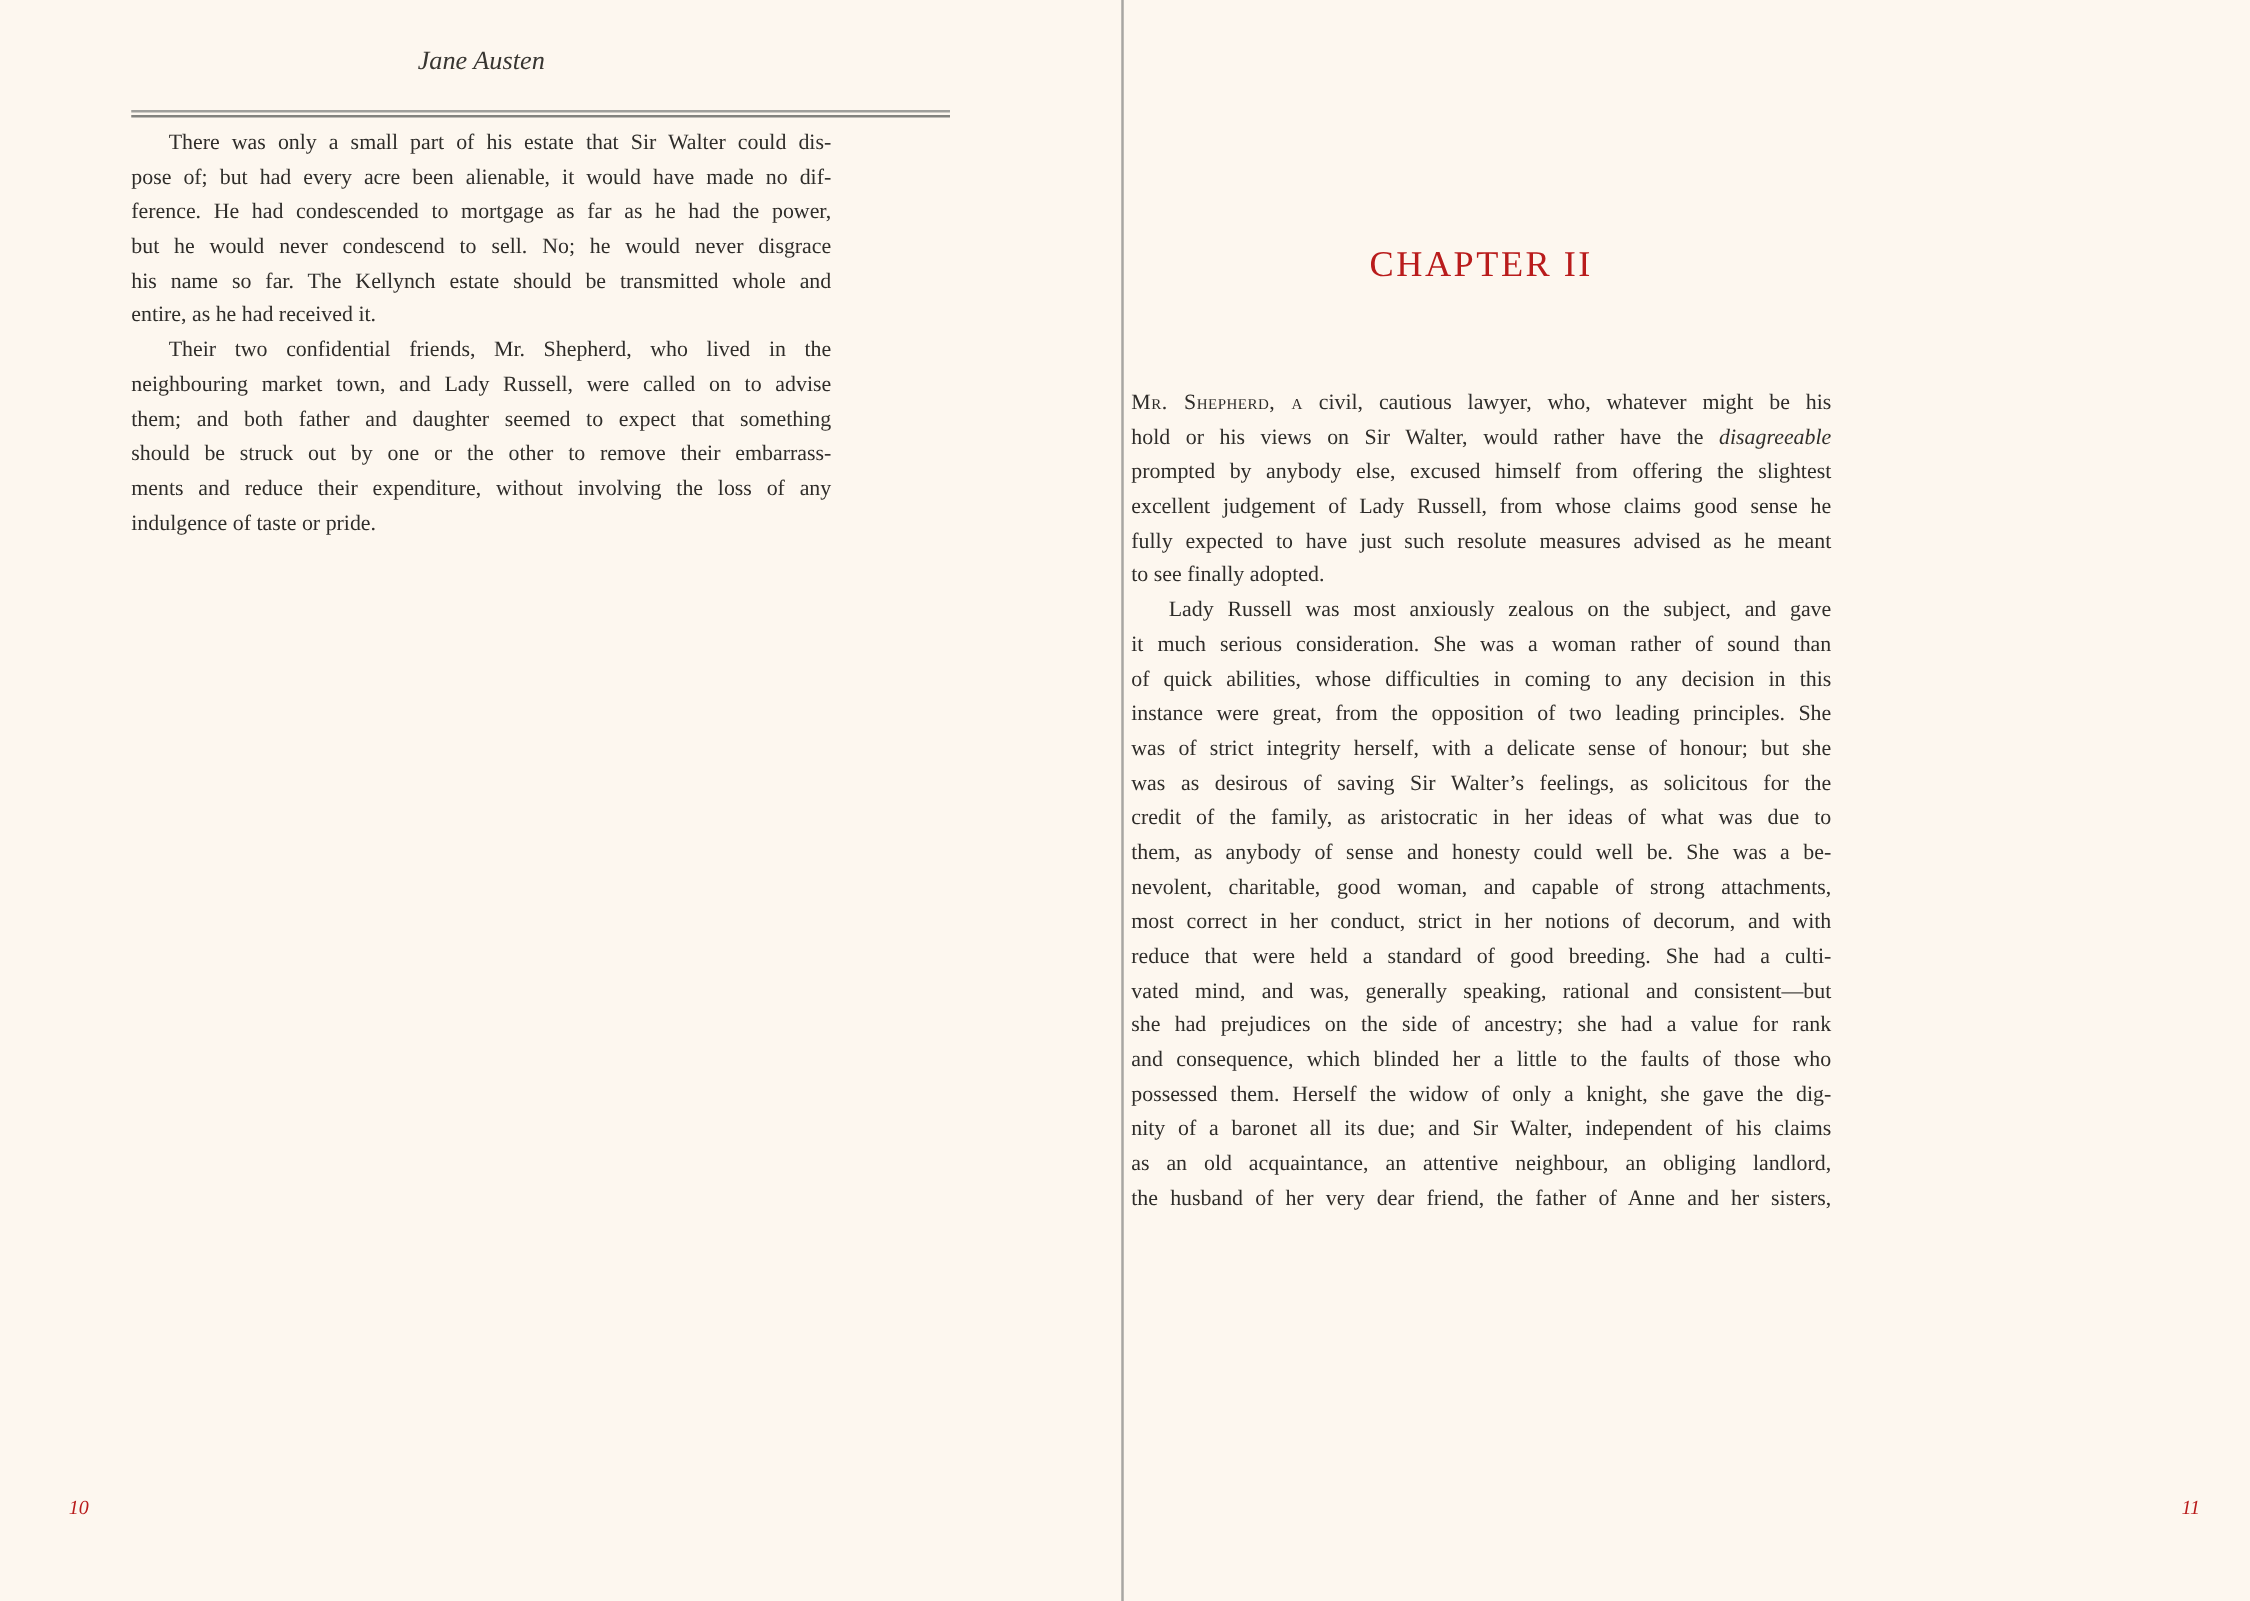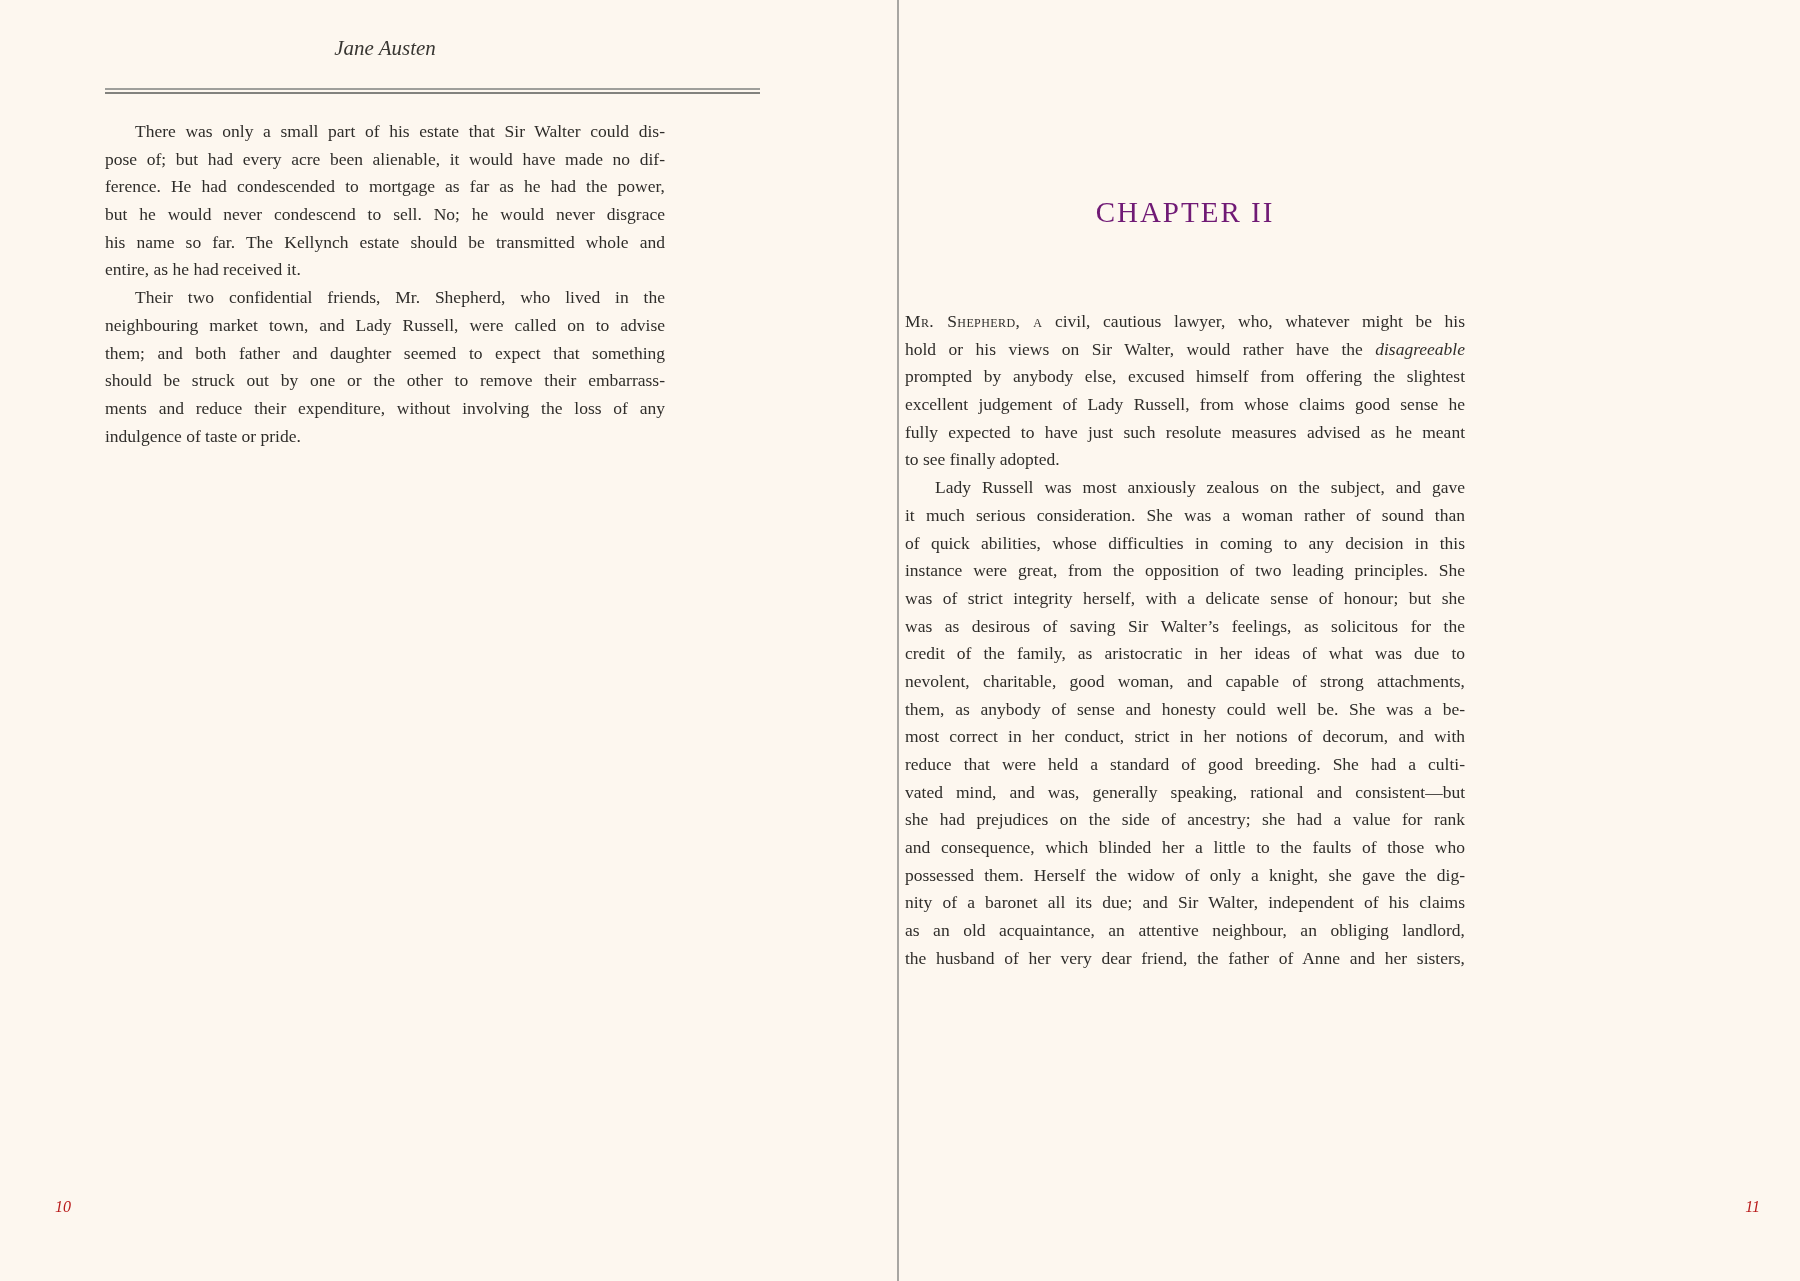--- a/index.html
+++ b/index.html
@@ -31,39 +31,39 @@
     width: 655px; height: 6px;
     border-top: 2px solid #9f9f9b;
     border-bottom: 2px solid #82827e;
   }
   .text-block {
     position: absolute;
     width: 560px;
     font-size: 17.5px;
     line-height: 27.7px;
   }
-  .left-text  { left: 105px; top: 118px; }
+  .left-text  { left: 105px; top: 100px; }
   .right-text { left: 905px; top: 308px; }
   .line {
     white-space: nowrap;
     text-align: justify;
     text-align-last: justify;
     height: 27.7px;
   }
   .line.endline { text-align-last: left; }
   .line.indent { text-indent: 30px; }
   .smallcaps { font-variant: small-caps; letter-spacing: 0.4px; }
   .italic { font-style: italic; }
   .chapter-heading {
     position: absolute;
     left: 905px; top: 196px; width: 560px;
     text-align: center;
     font-size: 29px;
     letter-spacing: 2px;
-    color: #701a75;
+    color: #b91c1c;
   }
   .page-num {
     position: absolute;
     font-style: italic;
     font-size: 16px;
     color: #b91c1c;
   }
   .page-num-left  { left: 55px;  top: 1198px; }
   .page-num-right { right: 40px; top: 1198px; }
 </style>
@@ -107,22 +107,22 @@
       <div class="line endline"><span>to see finally adopted.</span></div>
     </div>
     <div>
       <div class="line indent"><span>Lady Russell was most anxiously zealous on the subject, and gave</span></div>
       <div class="line"><span>it much serious consideration. She was a woman rather of sound than</span></div>
       <div class="line"><span>of quick abilities, whose difficulties in coming to any decision in this</span></div>
       <div class="line"><span>instance were great, from the opposition of two leading principles. She</span></div>
       <div class="line"><span>was of strict integrity herself, with a delicate sense of honour; but she</span></div>
       <div class="line"><span>was as desirous of saving Sir Walter’s feelings, as solicitous for the</span></div>
       <div class="line"><span>credit of the family, as aristocratic in her ideas of what was due to</span></div>
+      <div class="line"><span>them, as anybody of sense and honesty could well be. She was a be-</span></div>
       <div class="line"><span>nevolent, charitable, good woman, and capable of strong attachments,</span></div>
-      <div class="line"><span>them, as anybody of sense and honesty could well be. She was a be-</span></div>
       <div class="line"><span>most correct in her conduct, strict in her notions of decorum, and with</span></div>
       <div class="line"><span>reduce that were held a standard of good breeding. She had a culti-</span></div>
       <div class="line"><span>vated mind, and was, generally speaking, rational and consistent—but</span></div>
       <div class="line"><span>she had prejudices on the side of ancestry; she had a value for rank</span></div>
       <div class="line"><span>and consequence, which blinded her a little to the faults of those who</span></div>
       <div class="line"><span>possessed them. Herself the widow of only a knight, she gave the dig-</span></div>
       <div class="line"><span>nity of a baronet all its due; and Sir Walter, independent of his claims</span></div>
       <div class="line"><span>as an old acquaintance, an attentive neighbour, an obliging landlord,</span></div>
       <div class="line"><span>the husband of her very dear friend, the father of Anne and her sisters,</span></div>
     </div>

